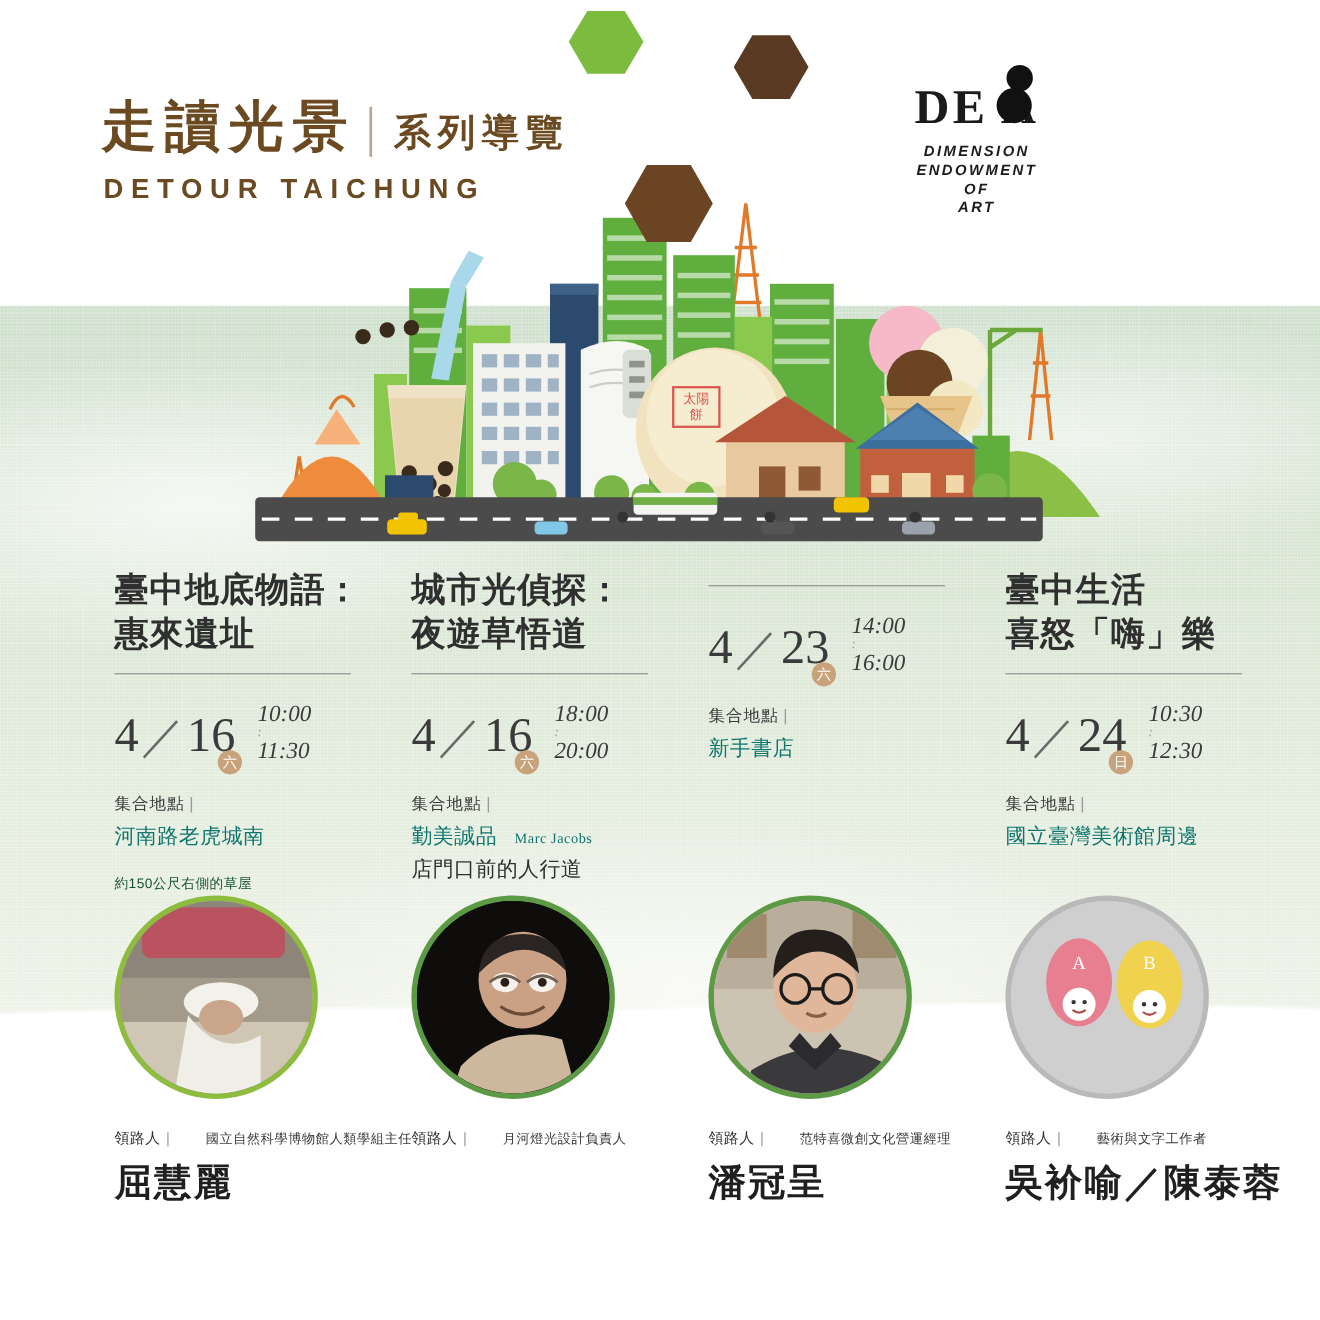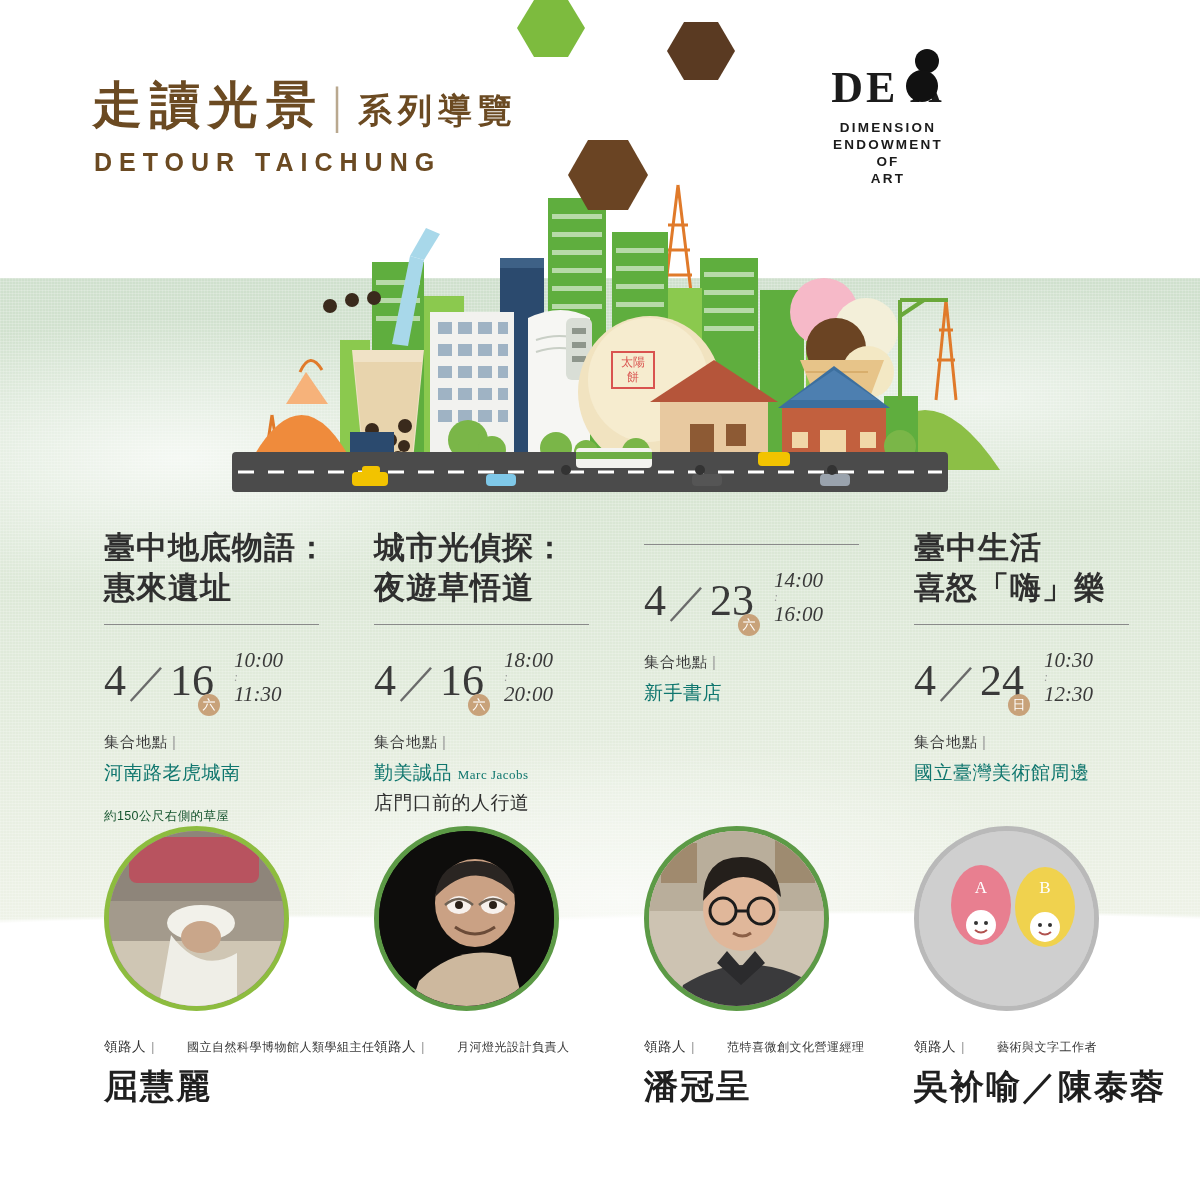--- a/index.html
+++ b/index.html
@@ -32,44 +32,44 @@
   .band-white-bottom{
     position:absolute; left:0; top:932px; width:1200px; height:268px; background:#ffffff;
   }
   .band-white-bottom:before{
     content:""; position:absolute; left:0; top:-26px; width:1200px; height:40px;
     background: radial-gradient(ellipse 700px 30px at 300px 30px, #ffffff 60%, rgba(255,255,255,0) 72%),
                 radial-gradient(ellipse 700px 30px at 900px 26px, #ffffff 60%, rgba(255,255,255,0) 72%);
   }
 
   
-  .header { position:absolute; left:0; top:0; width:1060px; height:278px; z-index:5;}
+  .header { position:absolute; left:0; top:10px; width:1060px; height:278px; z-index:5;}
   .logo-zh {
     position:absolute; left:92px; top:72px;
     font-family:"Liberation Serif", serif;
     font-size:50px; letter-spacing:8px; color:#6b4a22; font-weight:bold;
     white-space:nowrap;
   }
   .logo-zh .sep { color:#b9a88f; font-weight:normal; padding:0 8px; }
   .logo-zh .sub { font-size:34px; letter-spacing:6px; color:#6b4a22; }
   .logo-en {
     position:absolute; left:94px; top:148px;
     font-size:25px; letter-spacing:7px; color:#6b4a22; font-weight:bold;
   }
 
   .brand { position:absolute; right:72px; top:62px; width:200px; text-align:center; color:#1b1b1b; }
   .brand-main { font-family:"Liberation Serif", serif; font-size:44px; letter-spacing:3px; font-weight:bold; position:relative; display:inline-block;}
   .brand-main .blob{ position:absolute; left:72px; top:-14px; width:44px; height:56px; }
-  .brand-lines { margin-top:6px; font-size:13.5px; letter-spacing:2.2px; line-height:17px; font-weight:bold; }
+  .brand-lines { margin-top:6px; font-size:13.5px; letter-spacing:2.2px; line-height:17px; font-weight:bold;font-style:italic; }
 
   
   .city { position:absolute; left:0; top:0; width:1200px; height:520px; z-index:4; }
 
   
-  .cols { position:absolute; left:0; top:528px; width:1200px; height:660px; z-index:6; }
+  .cols { position:absolute; left:0; top:516px; width:1200px; height:660px; z-index:6; }
   .col { position:absolute; top:0; width:252px; }
   .c0 { left:104px; } .c1 { left:374px; } .c2 { left:644px; } .c3 { left:914px; }
 
   .title {
     font-family:"Liberation Serif", serif;
     color:#2f2f2f; font-size:31px; line-height:40px; font-weight:bold; letter-spacing:1px;
     white-space:pre-line;
   }
   .rule { width:215px; height:1px; background:#8a8a8a; margin-top:16px; }
 
@@ -85,21 +85,21 @@
   }
   .times {
     margin-left:14px; font-family:"Liberation Serif", serif; color:#3a3a3a;
     font-size:21px; line-height:26px; position:relative; top:-2px;font-style:italic;
   }
   .times .dots { color:#9a9a9a; font-size:12px; line-height:8px; letter-spacing:0; }
 
   .meet-label { margin-top:24px; font-size:15px; color:#3a3a3a; letter-spacing:1px; }
   .meet-label .bar { color:#9a9a9a; padding-left:4px; }
   .meet-main { margin-top:8px; font-size:19px; color:#0f766e; letter-spacing:.5px; line-height:26px;}
-  .meet-main .latin { font-family:"Liberation Serif", serif; font-size:13px; letter-spacing:.5px; }
+  .meet-main .latin { font-family:"Liberation Serif", serif; font-size:13px; letter-spacing:.5px;margin-left:10px; }
   .meet-note { margin-top:20px; font-size:12.5px; color:#14532d; letter-spacing:.4px; }
 
   
   .portrait-wrap { position:absolute; top:298px; left:0; width:185px; height:185px; }
   .portrait {
     width:185px; height:185px; border-radius:50%; overflow:hidden; position:relative;
     border:5px solid #8dbc3f;
   }
   .p-green-dark { border-color:#5c9a46; }
   .p-grey { border-color:#b9b9b9; }

